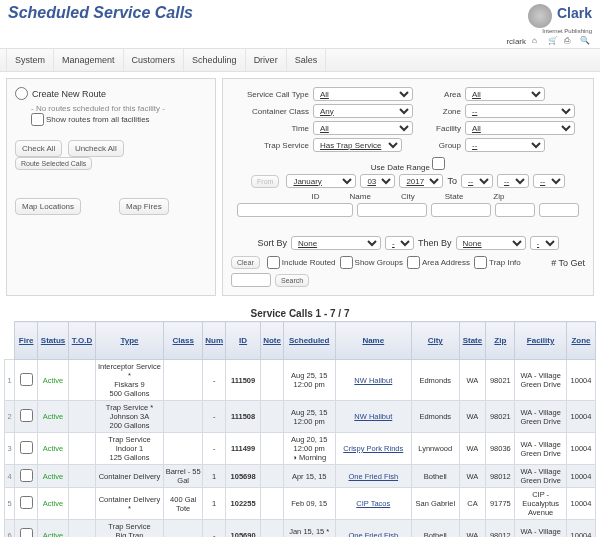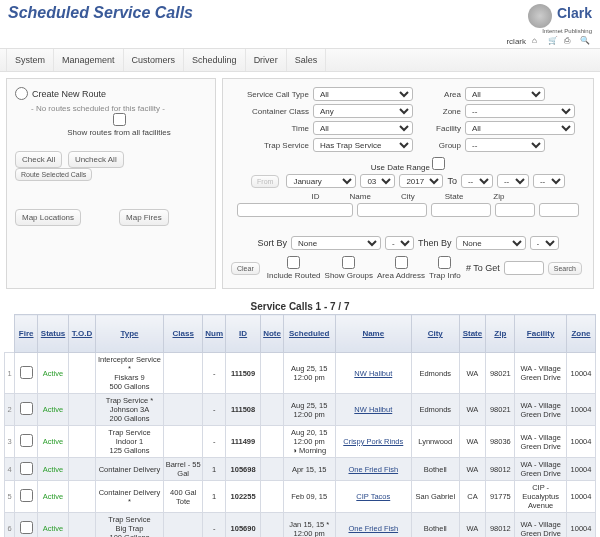--- a/index.html
+++ b/index.html
@@ -19,26 +19,26 @@
 .panel { border: 1px solid #d8d8d8; border-radius: 0; padding: 8px; background: #fafafa; }
 .left-panel { width: 210px; }
 .right-panel { flex: 1; }
 .radio-line { display: flex; align-items: center; gap: 4px; margin-bottom: 4px; }
 .sub { color: #888; font-size: 8px; margin-left: 16px; }
 .btn { display: inline-block; border: 1px solid #ccc; border-radius: 4px; background: linear-gradient(#fdfdfd,#eee); padding: 3px 6px; font-size: 8px; color: #555; cursor: pointer; margin-right: 3px; }
 .btn.sm { font-size: 7px; padding: 2px 5px; }
 .filter-row { display: flex; align-items: center; margin-bottom: 3px; gap: 4px; }
 .filter-label { width: 78px; text-align: right; color: #444; font-size: 8px; }
 .sel, .inp { border: 1px solid #bbb; border-radius: 3px; background: #fff; height: 14px; font-size: 8px; padding: 0 2px; color: #333; }
-.sel { min-width: 70px; }
+.sel { min-width: 70px; text-decoration: underline; }
 .inp { min-width: 40px; }
 .daterange-title { text-align: center; font-size: 8px; margin: 2px 0; }
 .col-headers { display: flex; gap: 30px; justify-content: center; color: #444; font-size: 8px; margin: 4px 0 2px; }
 .last-row { display: flex; align-items: center; gap: 4px; margin-top: 6px; flex-wrap: wrap; }
-.check-lab { display: flex; align-items: center; gap: 2px; font-size: 8px; color: #444; flex-direction: column; }
+.check-lab { display: flex; align-items: center; gap: 2px; font-size: 8px; color: #444; }
 .table-title { text-align: center; font-weight: bold; font-size: 10px; margin: 6px 0 2px; }
 table { border-collapse: collapse; width: 100%; table-layout: fixed; }
 th { background: linear-gradient(#f2f4f8,#dde3ee); color: #2a4a8a; font-size: 8px; padding: 14px 1px; border: 1px solid #c8cedb; text-decoration: underline; cursor: pointer; }
 td { border: 1px solid #d6dae3; font-size: 7.5px; padding: 2px 1px; text-align: center; vertical-align: middle; }
 tbody tr:nth-child(odd) { background: #fff; }
 tbody tr:nth-child(even) { background: #eceff4; }
 .link { color: #2a4a8a; text-decoration: underline; cursor: pointer; }
 .status-active { color: #2a9d2a; }
 .rownum { width: 10px; color: #888; }
 .brand-logo { width: 24px; height: 24px; background: radial-gradient(circle,#ccc,#999); border-radius: 50%; display: inline-block; vertical-align: middle; margin-right: 2px; }
@@ -100,21 +100,21 @@
         <div class="filter-row">
             <span class="filter-label">Container Class</span>
             <select class="sel" style="width:100px"><option>Any</option></select>
           </div>
         <div class="filter-row">
             <span class="filter-label">Time</span>
             <select class="sel" style="width:100px"><option>All</option></select>
           </div>
         <div class="filter-row">
             <span class="filter-label">Trap Service</span>
-            <select class="sel" style="width:100px"><option>Has Trap Service</option></select>
+            <select class="sel" style="width:89px"><option>Has Trap Service</option></select>
           </div>
       </div>
       <div style="flex:1">
         <div class="filter-row">
             <span class="filter-label" style="width:40px">Area</span>
             <select class="sel" style="width:80px"><option>All</option></select>
           </div>
         <div class="filter-row">
             <span class="filter-label" style="width:40px">Zone</span>
             <select class="sel" style="width:110px"><option>--</option></select>

